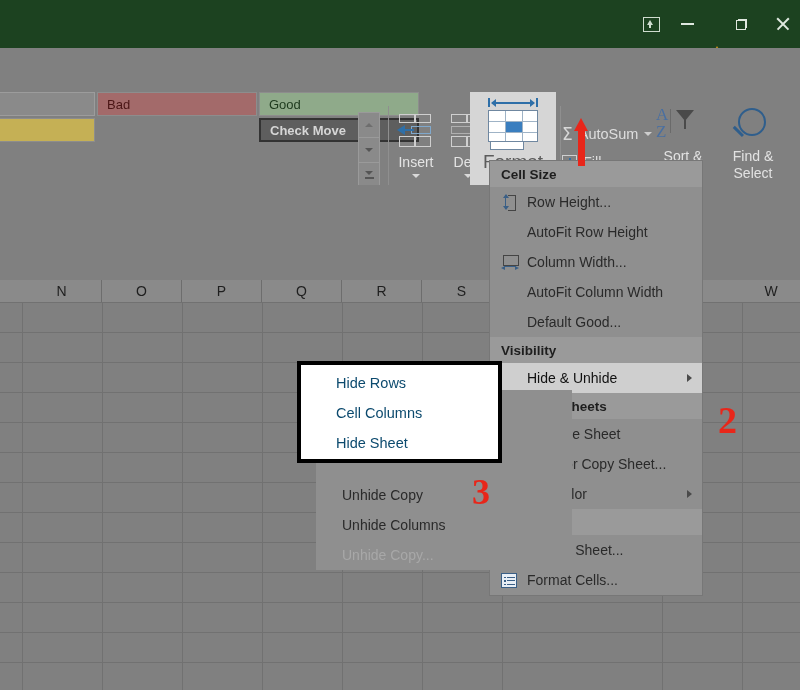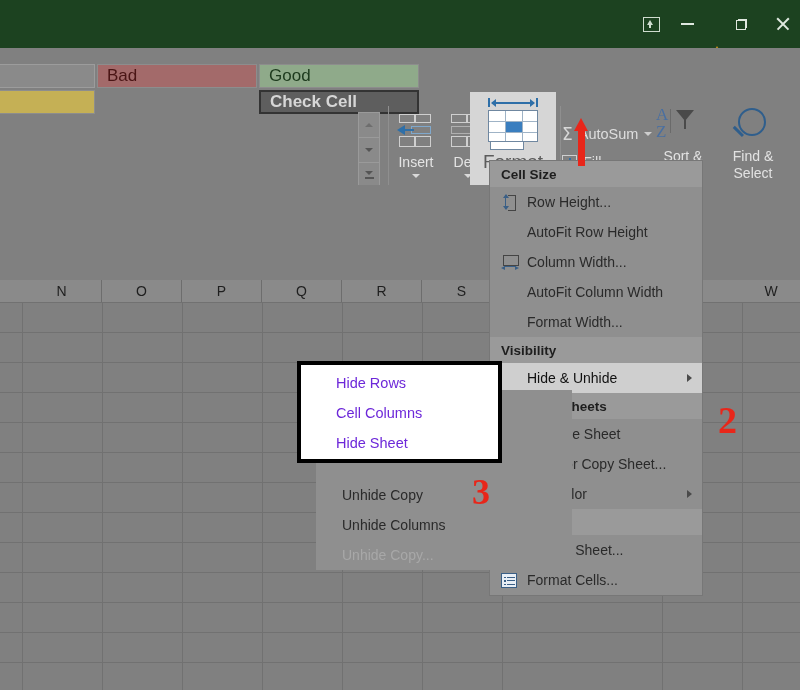--- a/index.html
+++ b/index.html
@@ -52,22 +52,23 @@
   
   .ribbon{
     position:absolute;left:0;top:48px;width:800px;height:137px;
     background:#808080;
   }
   .styles-gallery{
     position:absolute;left:-110px;top:16px;width:480px;height:55px;
   }
   .style-cell{
     position:absolute;height:24px;box-sizing:border-box;
-    display:flex;align-items:center;padding-left:9px;font-size:17px;
+    display:flex;align-items:center;padding-left:9px;font-size:13px;
     border:1px solid #8d8d8d;
+    margin-top:28px;
   }
   .sc-normal{left:0;top:0;width:205px;background:#8a8a8a;color:#e9e9e9;border-color:#9c9c9c;}
   .sc-bad{left:207px;top:0;width:160px;background:#a36a6a;color:#4a1515;}
   .sc-good{left:369px;top:0;width:160px;background:#8faa8a;color:#1d3a1d;}
   .sc-neutral{left:0;top:26px;width:205px;background:#c5b055;color:#4a3d0a;}
   .sc-calc{left:207px;top:26px;width:160px;background:#8a8a8a;color:#b05e13;font-weight:bold;}
   .sc-check{left:369px;top:26px;width:160px;background:#5e5e5e;color:#d6d6d6;font-weight:bold;border:2px solid #333;}
   .gal-scroll{
     position:absolute;left:358px;top:64px;width:22px;height:74px;
     background:#8a8a8a;border:1px solid #9a9a9a;box-sizing:border-box;
@@ -205,21 +206,21 @@
   }
   .submenu .menu-item{padding-left:26px;height:30px;}
   .submenu .menu-item.disabled{color:#a8a8a8;}
 
   .hl-box{
     position:absolute;left:297px;top:361px;width:205px;height:102px;
     background:#fff;border:4px solid #000;box-sizing:border-box;
   }
   .hl-box .hitem{
     height:30px;display:flex;align-items:center;padding-left:35px;
-    font-size:14.5px;color:#6d28d9;
+    font-size:14.5px;color:#0c4a6e;
   }
   .hl-box .hitem:first-child{margin-top:3px;}
 
   
   .ann-num{position:absolute;color:#e8261a;font-weight:bold;font-family:"Liberation Serif",serif;}
   .ann2{left:718px;top:398px;font-size:38px;}
   .ann3{left:472px;top:471px;font-size:36px;}
   .red-arrow{position:absolute;left:574px;top:118px;width:14px;height:48px;}
   .red-arrow .stem{position:absolute;left:4px;top:10px;width:7px;height:38px;background:#e8261a;}
   .red-arrow .head{position:absolute;left:0;top:0;width:0;height:0;
@@ -260,21 +261,21 @@
   <span>Share</span>
 </div>
 
 <div class="ribbon">
 
   <div class="styles-gallery">
     <div class="style-cell sc-normal">rmal</div>
     <div class="style-cell sc-bad">Bad</div>
     <div class="style-cell sc-good">Good</div>
     <div class="style-cell sc-neutral">utral</div>
-    <div class="style-cell sc-check">Check Cell</div>
+    <div class="style-cell sc-check">Check Move</div>
   </div>
 
   <div class="gal-scroll">
     <div class="gal-arrow">
         <span class="tri-up"></span>
       </div>
     <div class="gal-arrow">
         <span class="tri-dn"></span>
       </div>
     <div class="gal-arrow" style="border-bottom:none">
@@ -460,21 +461,21 @@
         </span>
     </span>
     <span class="mi-txt">Column Width...</span>
   </div>
   <div class="menu-item">
     <span class="mi-ico"></span>
     <span class="mi-txt">AutoFit Column Width</span>
   </div>
   <div class="menu-item">
     <span class="mi-ico"></span>
-    <span class="mi-txt">Format Width...</span>
+    <span class="mi-txt">Default Good...</span>
   </div>
 
   <div class="menu-header">Visibility</div>
   <div class="menu-item sel">
     <span class="mi-ico"></span>
     <span class="mi-txt">Hide &amp; Unhide</span>
     <span class="mi-sub"></span>
   </div>
 
   <div class="menu-header">Organize Sheets</div>

